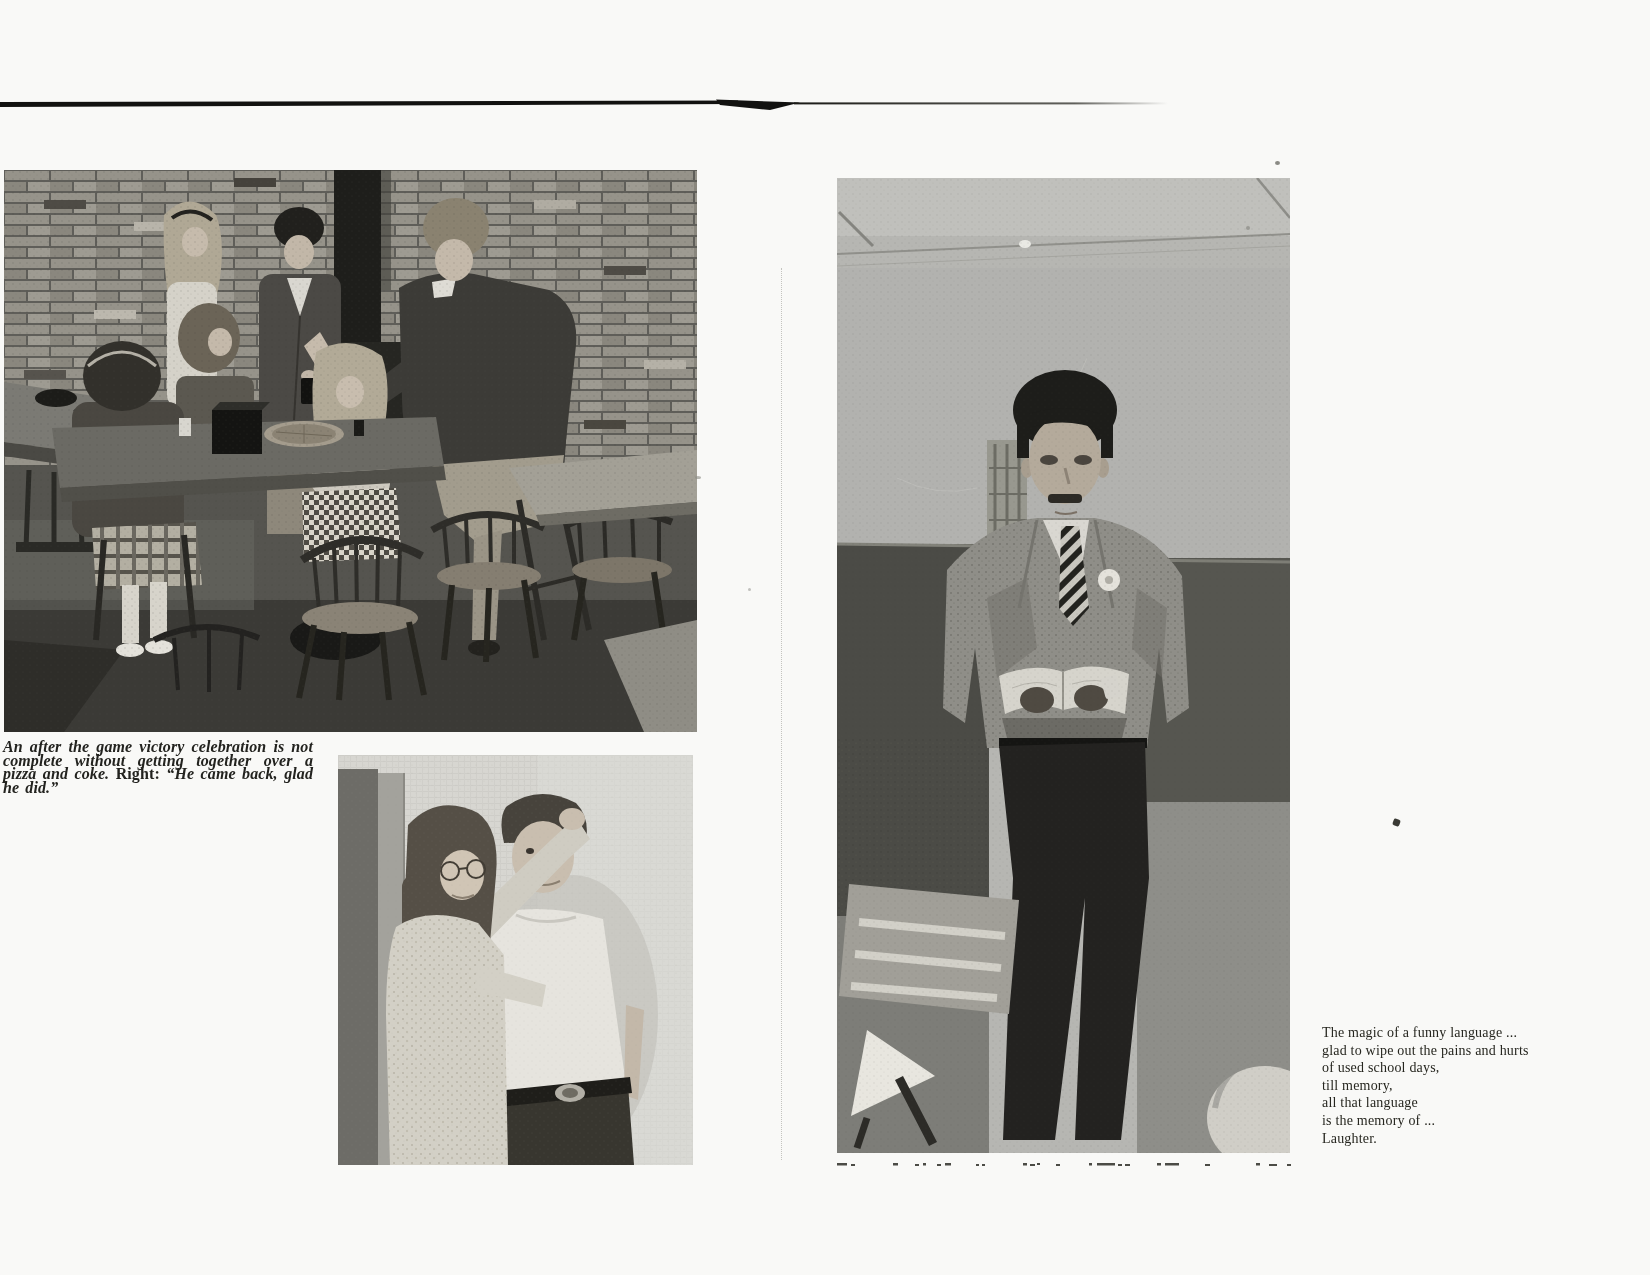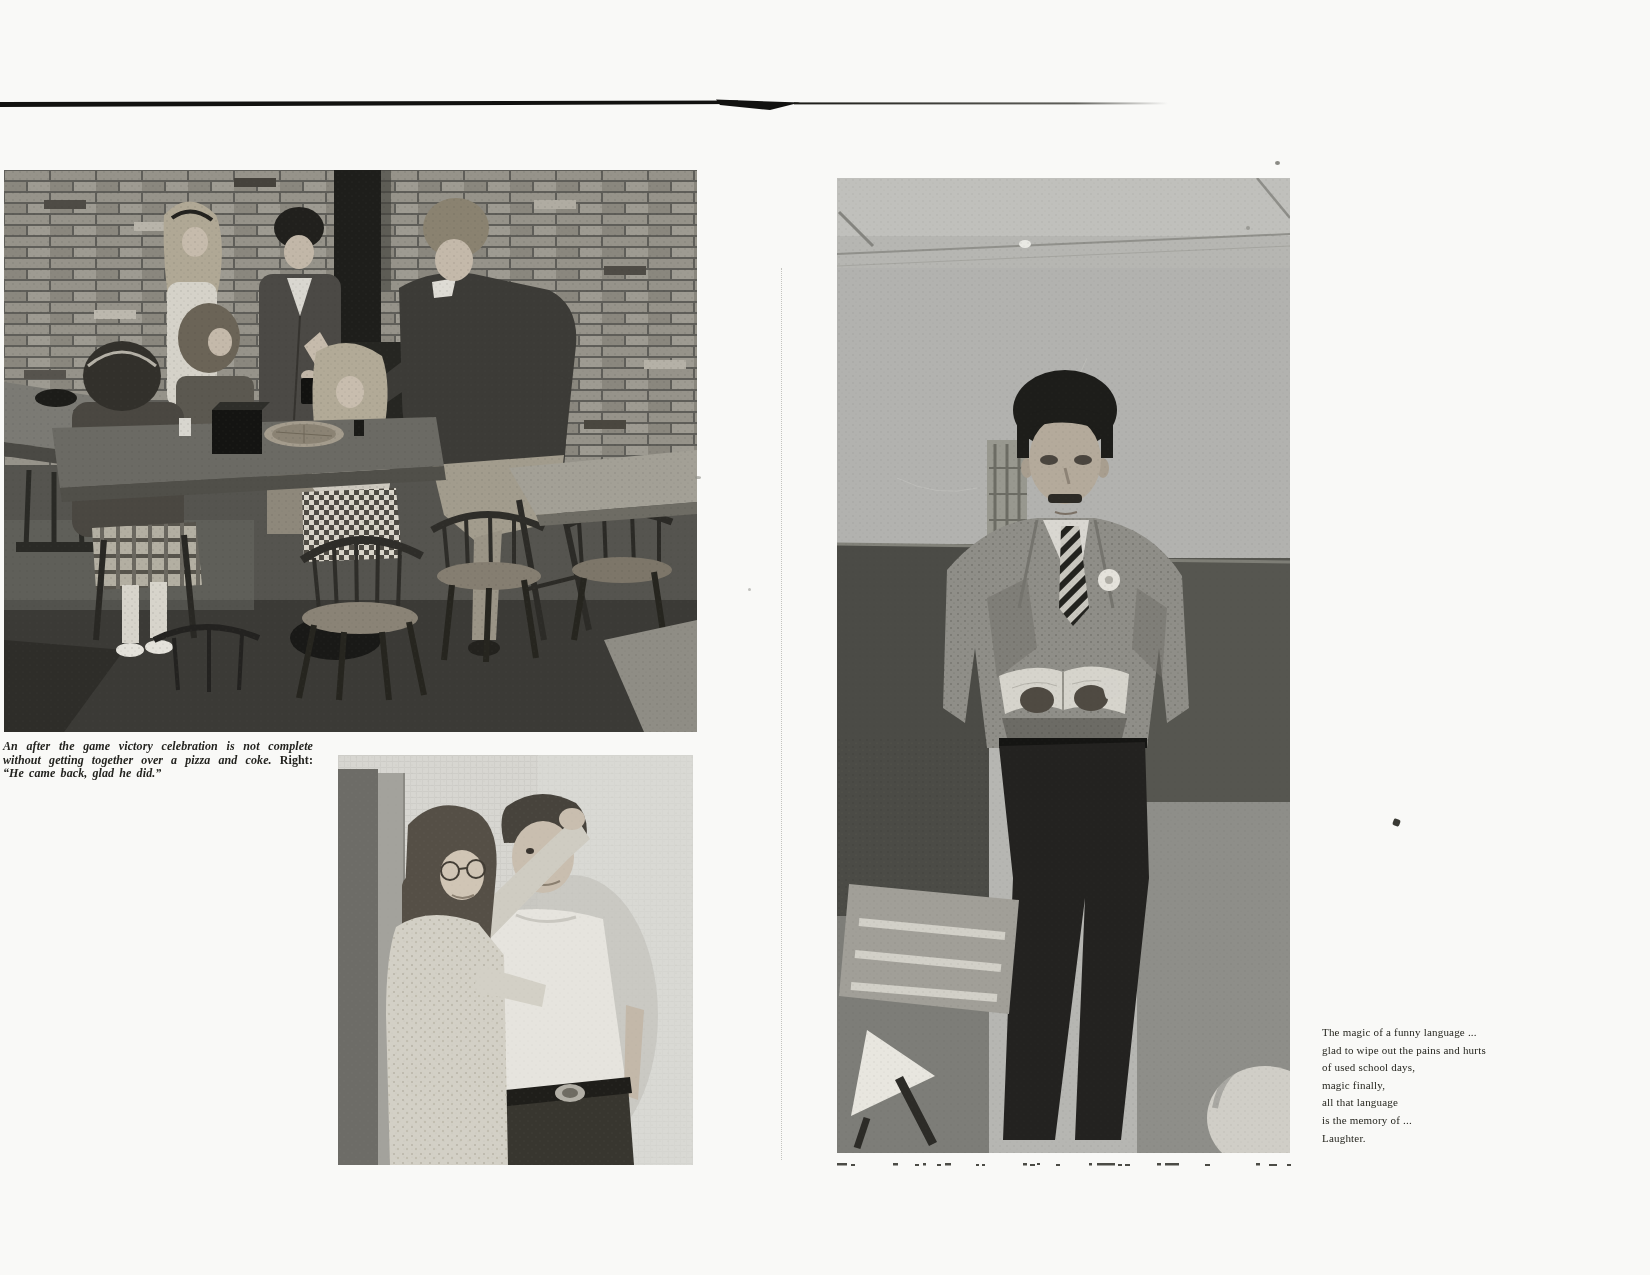--- a/index.html
+++ b/index.html
@@ -9,28 +9,28 @@
     font-family:"Liberation Serif", serif;color:#1c1c1a;
   }
   .abs{position:absolute;}
   figure.photo{position:absolute;margin:0;padding:0;}
   figure.photo svg{display:block;width:100%;height:100%;}
   
   .top-rule{left:0;top:96px;width:1180px;height:20px;}
   
   .caption-pizza{
     left:3px;top:740px;width:310px;margin:0;
-    font-size:12px;line-height:13.6px;font-weight:bold;font-style:italic;
+    font-size:16px;line-height:13.6px;font-weight:bold;font-style:italic;
     text-align:justify;letter-spacing:0.1px;word-spacing:2px;color:#23231f;
   }
   .caption-pizza .roman{font-style:normal;}
   
   .poem{
     left:1322px;top:1024px;width:250px;
-    font-size:11px;line-height:17.6px;color:#26261f;
+    font-size:14px;line-height:17.6px;color:#26261f;
     letter-spacing:0.2px;
   }
   .poem-line{white-space:pre;}
   
   .gutter-line{
     left:781px;top:268px;height:892px;width:0;
     border-left:1px dotted #a9a9a2;opacity:.65;
   }
   .speck{position:absolute;background:#8a8a84;border-radius:50%;}
   .fragment-strip{left:835px;top:1157px;width:458px;height:14px;}
@@ -394,21 +394,21 @@
       <rect x="421" y="6" width="4" height="2.5"></rect>
         <rect x="434" y="7" width="8" height="2"></rect>
         <rect x="452" y="7" width="4" height="2"></rect>
     </g>
   </svg>
 
   <div class="abs poem">
     <div class="poem-line">The magic of a funny language ...</div>
     <div class="poem-line">glad to wipe out the pains and hurts</div>
     <div class="poem-line">of used school days,</div>
-    <div class="poem-line">magic finally,</div>
+    <div class="poem-line">till memory,</div>
     <div class="poem-line">all that language</div>
     <div class="poem-line">is the memory of ...</div>
     <div class="poem-line">Laughter.</div>
   </div>
 
   <div class="abs gutter-line"></div>
   <div class="speck" style="left:1275px;top:161px;width:5px;height:4px;"></div>
   <div class="speck" style="left:1246px;top:226px;width:4px;height:4px;opacity:.7;"></div>
   <div class="speck" style="left:1393px;top:819px;width:7px;height:7px;background:#3a3a34;border-radius:2px;transform:rotate(20deg);"></div>
   <div class="speck" style="left:695px;top:476px;width:6px;height:3px;opacity:.6;"></div>

